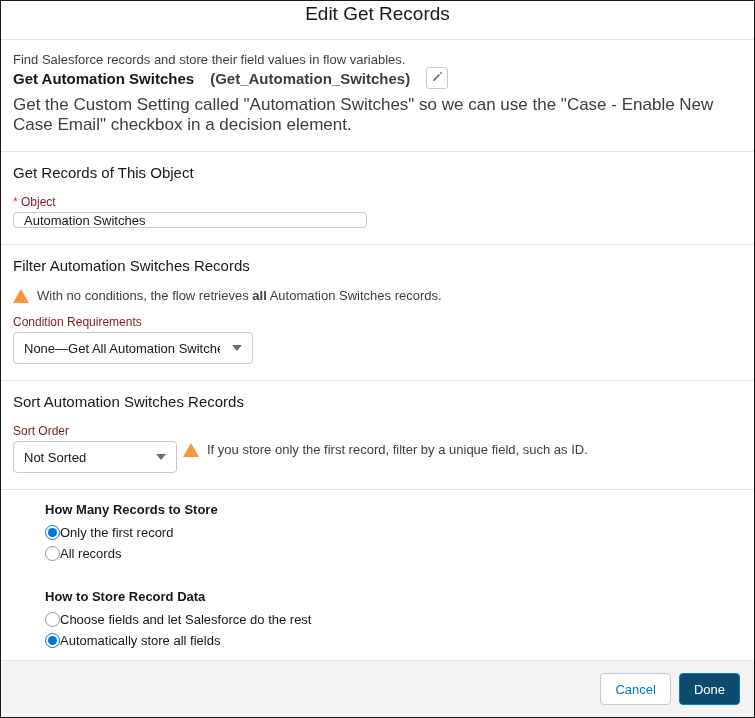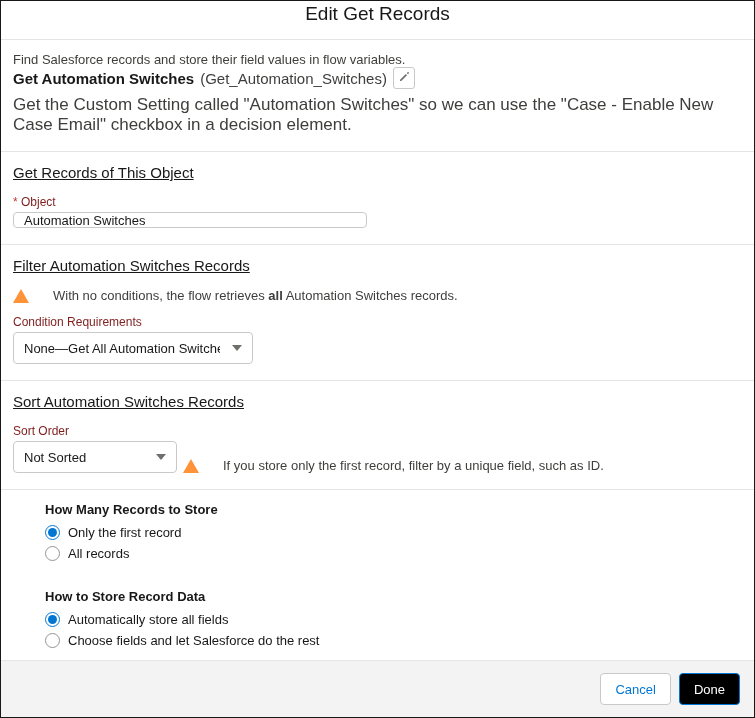--- a/index.html
+++ b/index.html
@@ -34,30 +34,30 @@
     }
     .section.no-border { border-bottom: none; padding-left: 44px; }
     .intro-text {
       font-size: 13px;
       color: #3e3e3c;
       margin-bottom: 0;
     }
     .element-title-row {
       display: flex;
       align-items: center;
-      gap: 6px;
+      gap: 16px;
       margin-bottom: 6px;
     }
     .element-name {
       font-size: 15px;
       font-weight: 700;
     }
     .api-name {
       font-size: 15px;
-      font-weight: 400;
+      font-weight: 700;
       color: #3e3e3c;
     }
     .edit-btn {
       width: 22px;
       height: 22px;
       border: 1px solid #c9c9c9;
       border-radius: 3px;
       background: #fff;
       display: inline-flex;
       align-items: center;
@@ -67,21 +67,20 @@
     .edit-btn svg { width: 12px; height: 12px; fill: #706e6b; }
     .description {
       font-size: 17px;
       color: #3e3e3c;
     }
     .section-heading {
       font-size: 15px;
       font-weight: 400;
       color: #181818;
       margin-bottom: 14px;
-      text-decoration: underline;
     }
     .field-label {
       font-size: 12px;
       color: #7f1d1d;
       margin-bottom: 3px;
       display: block;
     }
     .required::before {
       content: "* ";
       color: #c23934;
@@ -92,25 +91,25 @@
       padding: 0 10px;
       border: 1px solid #c9c9c9;
       border-radius: 4px;
       font-size: 13px;
       color: #181818;
       background: #fff;
     }
     .warn-row {
       display: flex;
       align-items: center;
-      gap: 24px;
+      gap: 8px;
       margin-bottom: 12px;
       text-align: center;
     }
-    .warn-row.inline { margin-bottom: 0; margin-left: 6px; }
+    .warn-row.inline { margin-bottom: 16px; margin-left: 6px; }
     .warn-icon {
       width: 0; height: 0;
       border-left: 8px solid transparent;
       border-right: 8px solid transparent;
       border-bottom: 14px solid #fe9339;
       position: relative;
       flex-shrink: 0;
     }
     .warn-text { font-size: 13px; color: #3e3e3c; }
     .warn-text b { font-weight: 700; }
@@ -147,21 +146,20 @@
     .group-heading {
       font-size: 13px;
       font-weight: 700;
       color: #181818;
       margin-bottom: 8px;
     }
     .group-heading.mt { margin-top: 28px; }
     .radio-row {
       display: flex;
       align-items: center;
-      gap: 8px;
       margin-bottom: 6px;
       cursor: pointer;
     }
     .radio {
       width: 15px;
       height: 15px;
       border: 1px solid #969492;
       border-radius: 50%;
       display: inline-flex;
       align-items: center;
@@ -193,21 +191,21 @@
       font-size: 13px;
       cursor: pointer;
       border: 1px solid transparent;
     }
     .btn-neutral {
       background: #fff;
       border-color: #c9c9c9;
       color: #0176d3;
     }
     .btn-brand {
-      background: #000000;
+      background: #0c4a6e;
       color: #fff;
       border-color: #0176d3;
     }
   </style>
 </head>
 <body>
 
 <div class="header">
   <h1>Edit Get Records</h1>
 </div>
@@ -276,26 +274,26 @@
       <span class="radio checked"></span>
       <span class="radio-label">Only the first record</span>
     </div>
     <div class="radio-row">
       <span class="radio"></span>
       <span class="radio-label">All records</span>
     </div>
 
     <div class="group-heading mt">How to Store Record Data</div>
     <div class="radio-row">
+      <span class="radio"></span>
+      <span class="radio-label">Choose fields and let Salesforce do the rest</span>
+    </div>
+    <div class="radio-row">
       <span class="radio checked"></span>
       <span class="radio-label">Automatically store all fields</span>
-    </div>
-    <div class="radio-row">
-      <span class="radio"></span>
-      <span class="radio-label">Choose fields and let Salesforce do the rest</span>
     </div>
 
   </div>
 
 </div>
 
 <div class="footer">
   <button class="btn btn-neutral">Cancel</button>
   <button class="btn btn-brand">Done</button>
 </div>

